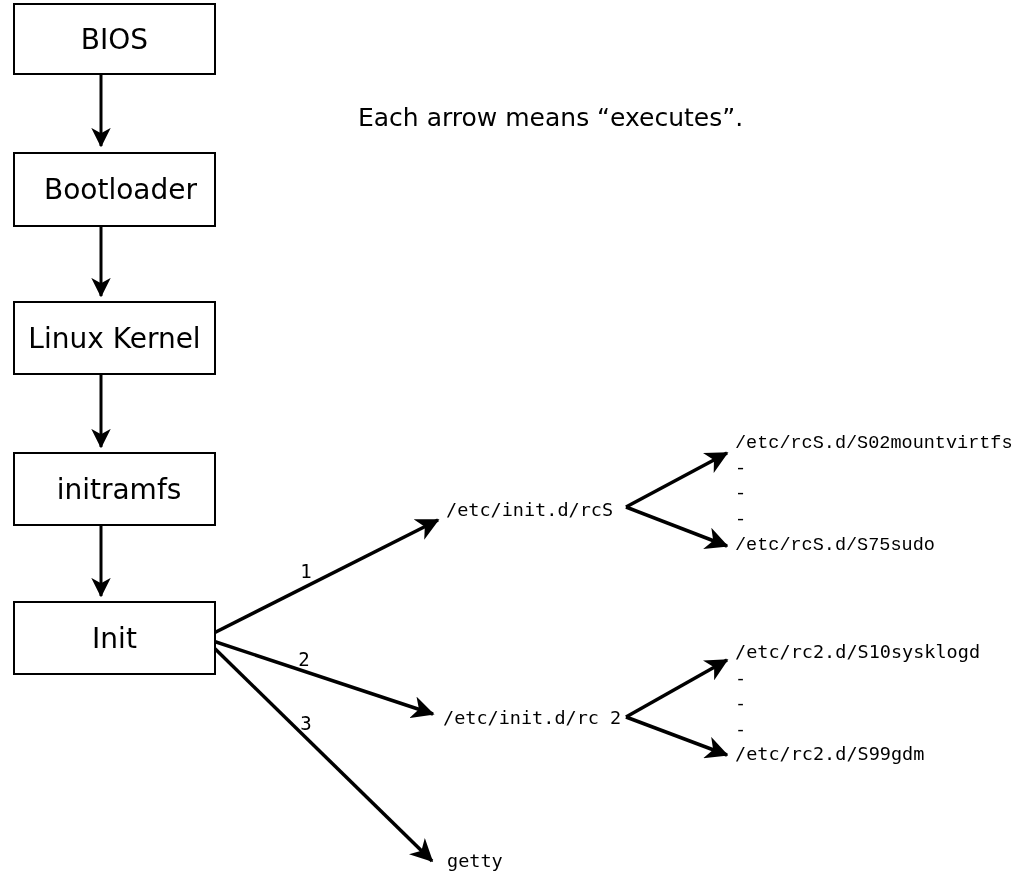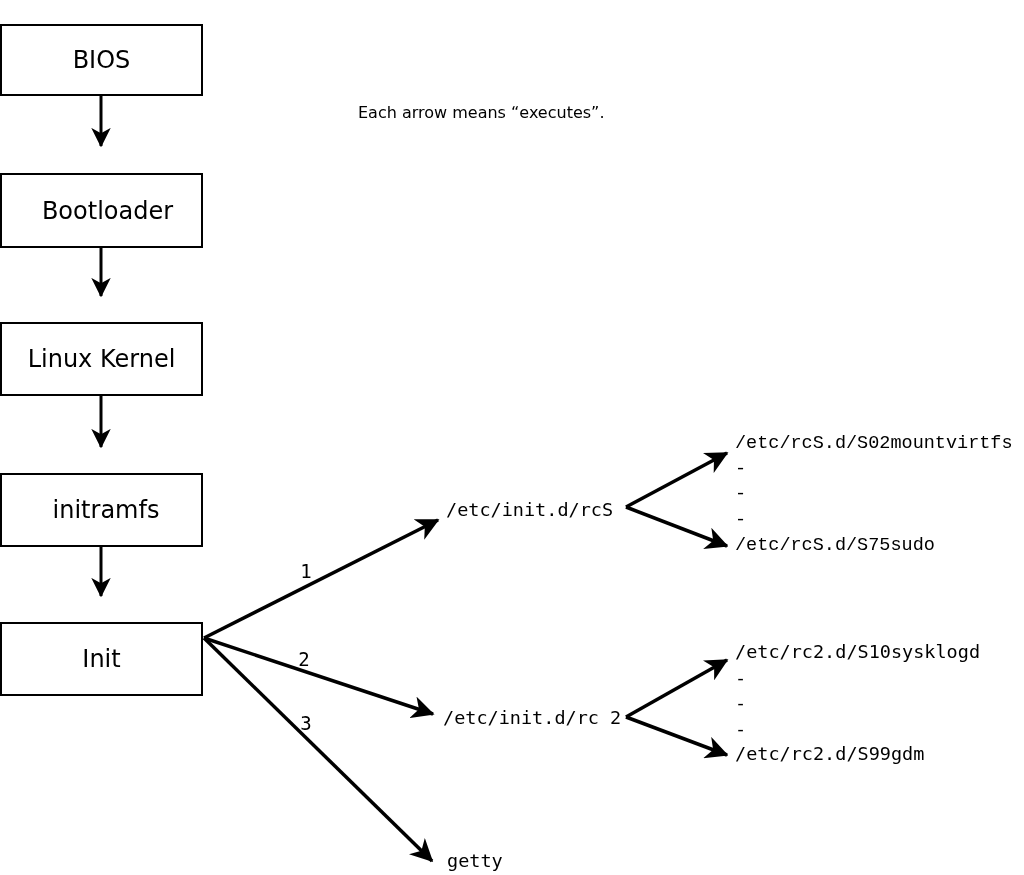--- a/index.html
+++ b/index.html
@@ -18,36 +18,35 @@
   .stage svg.wires {
     position: absolute;
     left: 0; top: 0;
     width: 1024px; height: 875px;
   }
   .wires line {
     stroke: var(--ink, #000000);
   }
   .box {
     position: absolute;
-    left: 0;
+    left: 13px;
     width: 203px;
     border: 2.5px solid var(--ink, #000000);
     box-sizing: border-box;
     background: var(--background, #ffffff);
     display: flex;
     align-items: center;
     justify-content: center;
     font-family: "DejaVu Sans", "Liberation Sans", sans-serif;
-    font-size: 24px;
-    margin-top: 21px;
+    font-size: 28px;
   }
   .note {
     position: absolute;
     font-family: "DejaVu Sans", "Liberation Sans", sans-serif;
-    font-size: 16px;
+    font-size: 25px;
     white-space: nowrap;
   }
   .mono-label {
     position: absolute;
     transform: translateY(-50%);
     font-family: "DejaVu Sans Mono", "Liberation Mono", monospace;
     font-size: 18.5px;
     white-space: nowrap;
   }
   .order-num {

